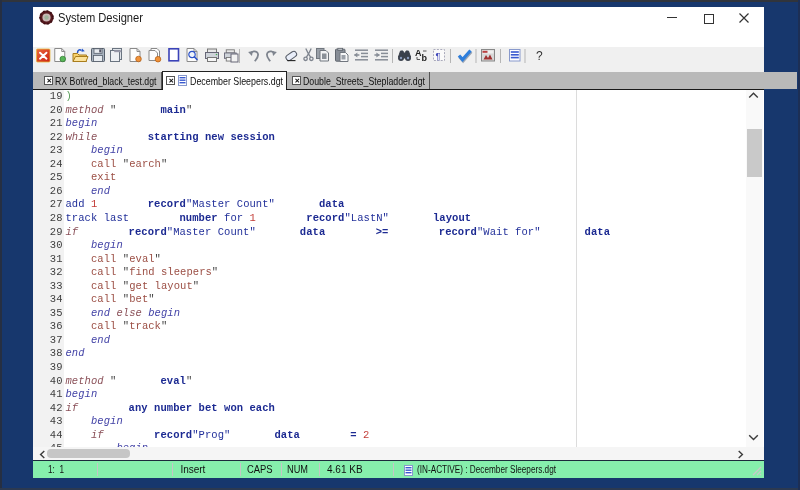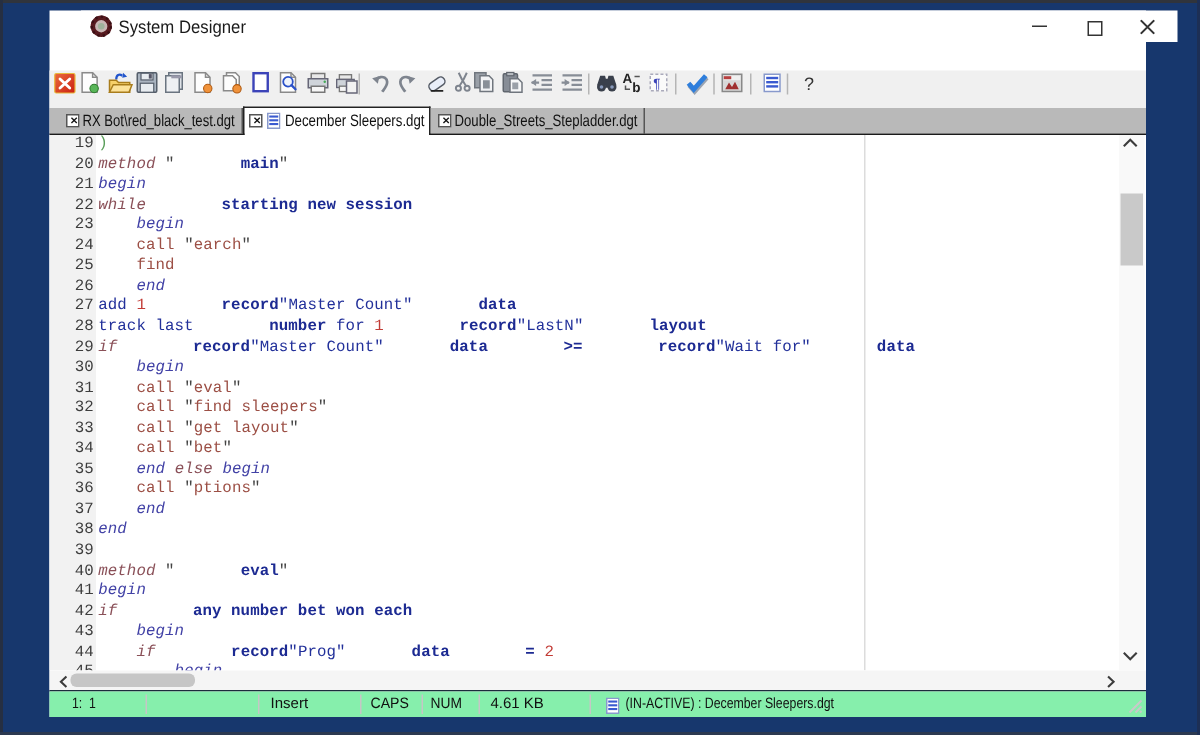--- a/index.html
+++ b/index.html
@@ -2,31 +2,31 @@
 <html><head>
 <meta charset="utf-8">
 <style>
   html,body{margin:0;padding:0;}
   body{width:800px;height:490px;background:#17376d;position:relative;overflow:hidden;
        font-family:"Liberation Sans",sans-serif;}
   .edge-top{position:absolute;left:0;top:0;width:800px;height:2px;background:#30343c;}
   .edge-left{position:absolute;left:0;top:0;width:2px;height:490px;background:#262f42;}
   #win{position:absolute;left:33px;top:7px;width:731px;height:471px;background:#ffffff;}
   
-  #title{position:absolute;left:0;top:0;width:731px;height:21px;background:#ffffff;margin-left:21px;}
+  #title{position:absolute;left:0;top:0;width:731px;height:21px;background:#ffffff;}
   #title .txt{position:absolute;left:25px;top:4px;font-size:12px;color:#1a1a1a;}
   
   .wbtn{position:absolute;color:#333;}
   
   #menu{position:absolute;left:0;top:21px;width:731px;height:19px;background:#f0f0f0;}
   .mi{position:absolute;top:4px;font-size:11px;color:#111;display:inline-block;transform-origin:0 0;}
   
   #tool{position:absolute;left:0;top:40px;width:731px;height:25px;background:#f0f0f0;}
   
-  #tabs{position:absolute;left:0;top:65px;width:731px;height:17px;background:#b9b9b9;}
+  #tabs{position:absolute;left:0;top:65px;width:731px;height:17px;background:#b9b9b9;padding-left:33px;}
   
   .tabtxt{font-size:11px;color:#111;display:inline-block;transform-origin:0 0;white-space:pre;}
   .xbox{position:absolute;width:9px;height:9px;background:#fff;border:1px solid #555;box-sizing:border-box;}
   .xbox:before{content:"✕";position:absolute;left:0.5px;top:-1.5px;font-size:8px;color:#111;font-weight:bold;transform:scale(0.82);}
   
   #editor{position:absolute;left:0;top:82.5px;width:731px;height:357.5px;background:#ffffff;overflow:hidden;}
   #gutter{position:absolute;left:0;top:0;width:30.5px;height:357.5px;background:#f2f2f2;}
   #marginline{position:absolute;left:543px;top:0;width:1px;height:357.5px;background:#dcdcdc;}
   pre{margin:0;font-family:"Liberation Mono",monospace;font-size:10.5px;line-height:13.55px;letter-spacing:0.06px;}
   #nums{position:absolute;left:0;top:0.6px;width:29.5px;text-align:right;color:#3d3d3d;}
@@ -323,32 +323,32 @@
 42
 43
 44
 45</pre>
     <pre id="code"><span class="gr">)</span>
 <span class="it">method</span> <span class="q">"</span><span class="kb">main</span><span class="q">"</span>
 <span class="be">begin</span>
 <span class="it">while</span> <span class="kb">starting new session</span>
     <span class="be">begin</span>
     <span class="ca">call</span> <span class="q">"</span><span class="ca">earch</span><span class="q">"</span>
-    <span class="ca">find</span>
+    <span class="ca">exit</span>
     <span class="be">end</span>
 <span class="nv">add</span> <span class="nu">1</span> <span class="kb">record</span><span class="nv">"Master Count"</span><span class="kb">data</span>
 <span class="nv">track last</span> <span class="kb">number</span> <span class="nv">for</span> <span class="nu">1</span> <span class="kb">record</span><span class="nv">"LastN"</span><span class="kb">layout</span>
 <span class="it">if</span> <span class="kb">record</span><span class="nv">"Master Count"</span><span class="kb">data</span> <span class="kb">&gt;=</span> <span class="kb">record</span><span class="nv">"Wait for"</span><span class="kb">data</span>
     <span class="be">begin</span>
     <span class="ca">call</span> <span class="q">"</span><span class="ca">eval</span><span class="q">"</span>
     <span class="ca">call</span> <span class="q">"</span><span class="ca">find sleepers</span><span class="q">"</span>
     <span class="ca">call</span> <span class="q">"</span><span class="ca">get layout</span><span class="q">"</span>
     <span class="ca">call</span> <span class="q">"</span><span class="ca">bet</span><span class="q">"</span>
     <span class="be">end</span> <span class="it">else</span> <span class="be">begin</span>
-    <span class="ca">call</span> <span class="q">"</span><span class="ca">ptions</span><span class="q">"</span>
+    <span class="ca">call</span> <span class="q">"</span><span class="ca">track</span><span class="q">"</span>
     <span class="be">end</span>
 <span class="be">end</span>
 
 <span class="it">method</span> <span class="q">"</span><span class="kb">eval</span><span class="q">"</span>
 <span class="be">begin</span>
 <span class="it">if</span> <span class="kb">any number bet won each</span>
     <span class="be">begin</span>
     <span class="it">if</span> <span class="kb">record</span><span class="nv">"Prog"</span><span class="kb">data</span> <span class="kb">=</span> <span class="nu">2</span>
         <span class="be">begin</span></pre>
   </div>

